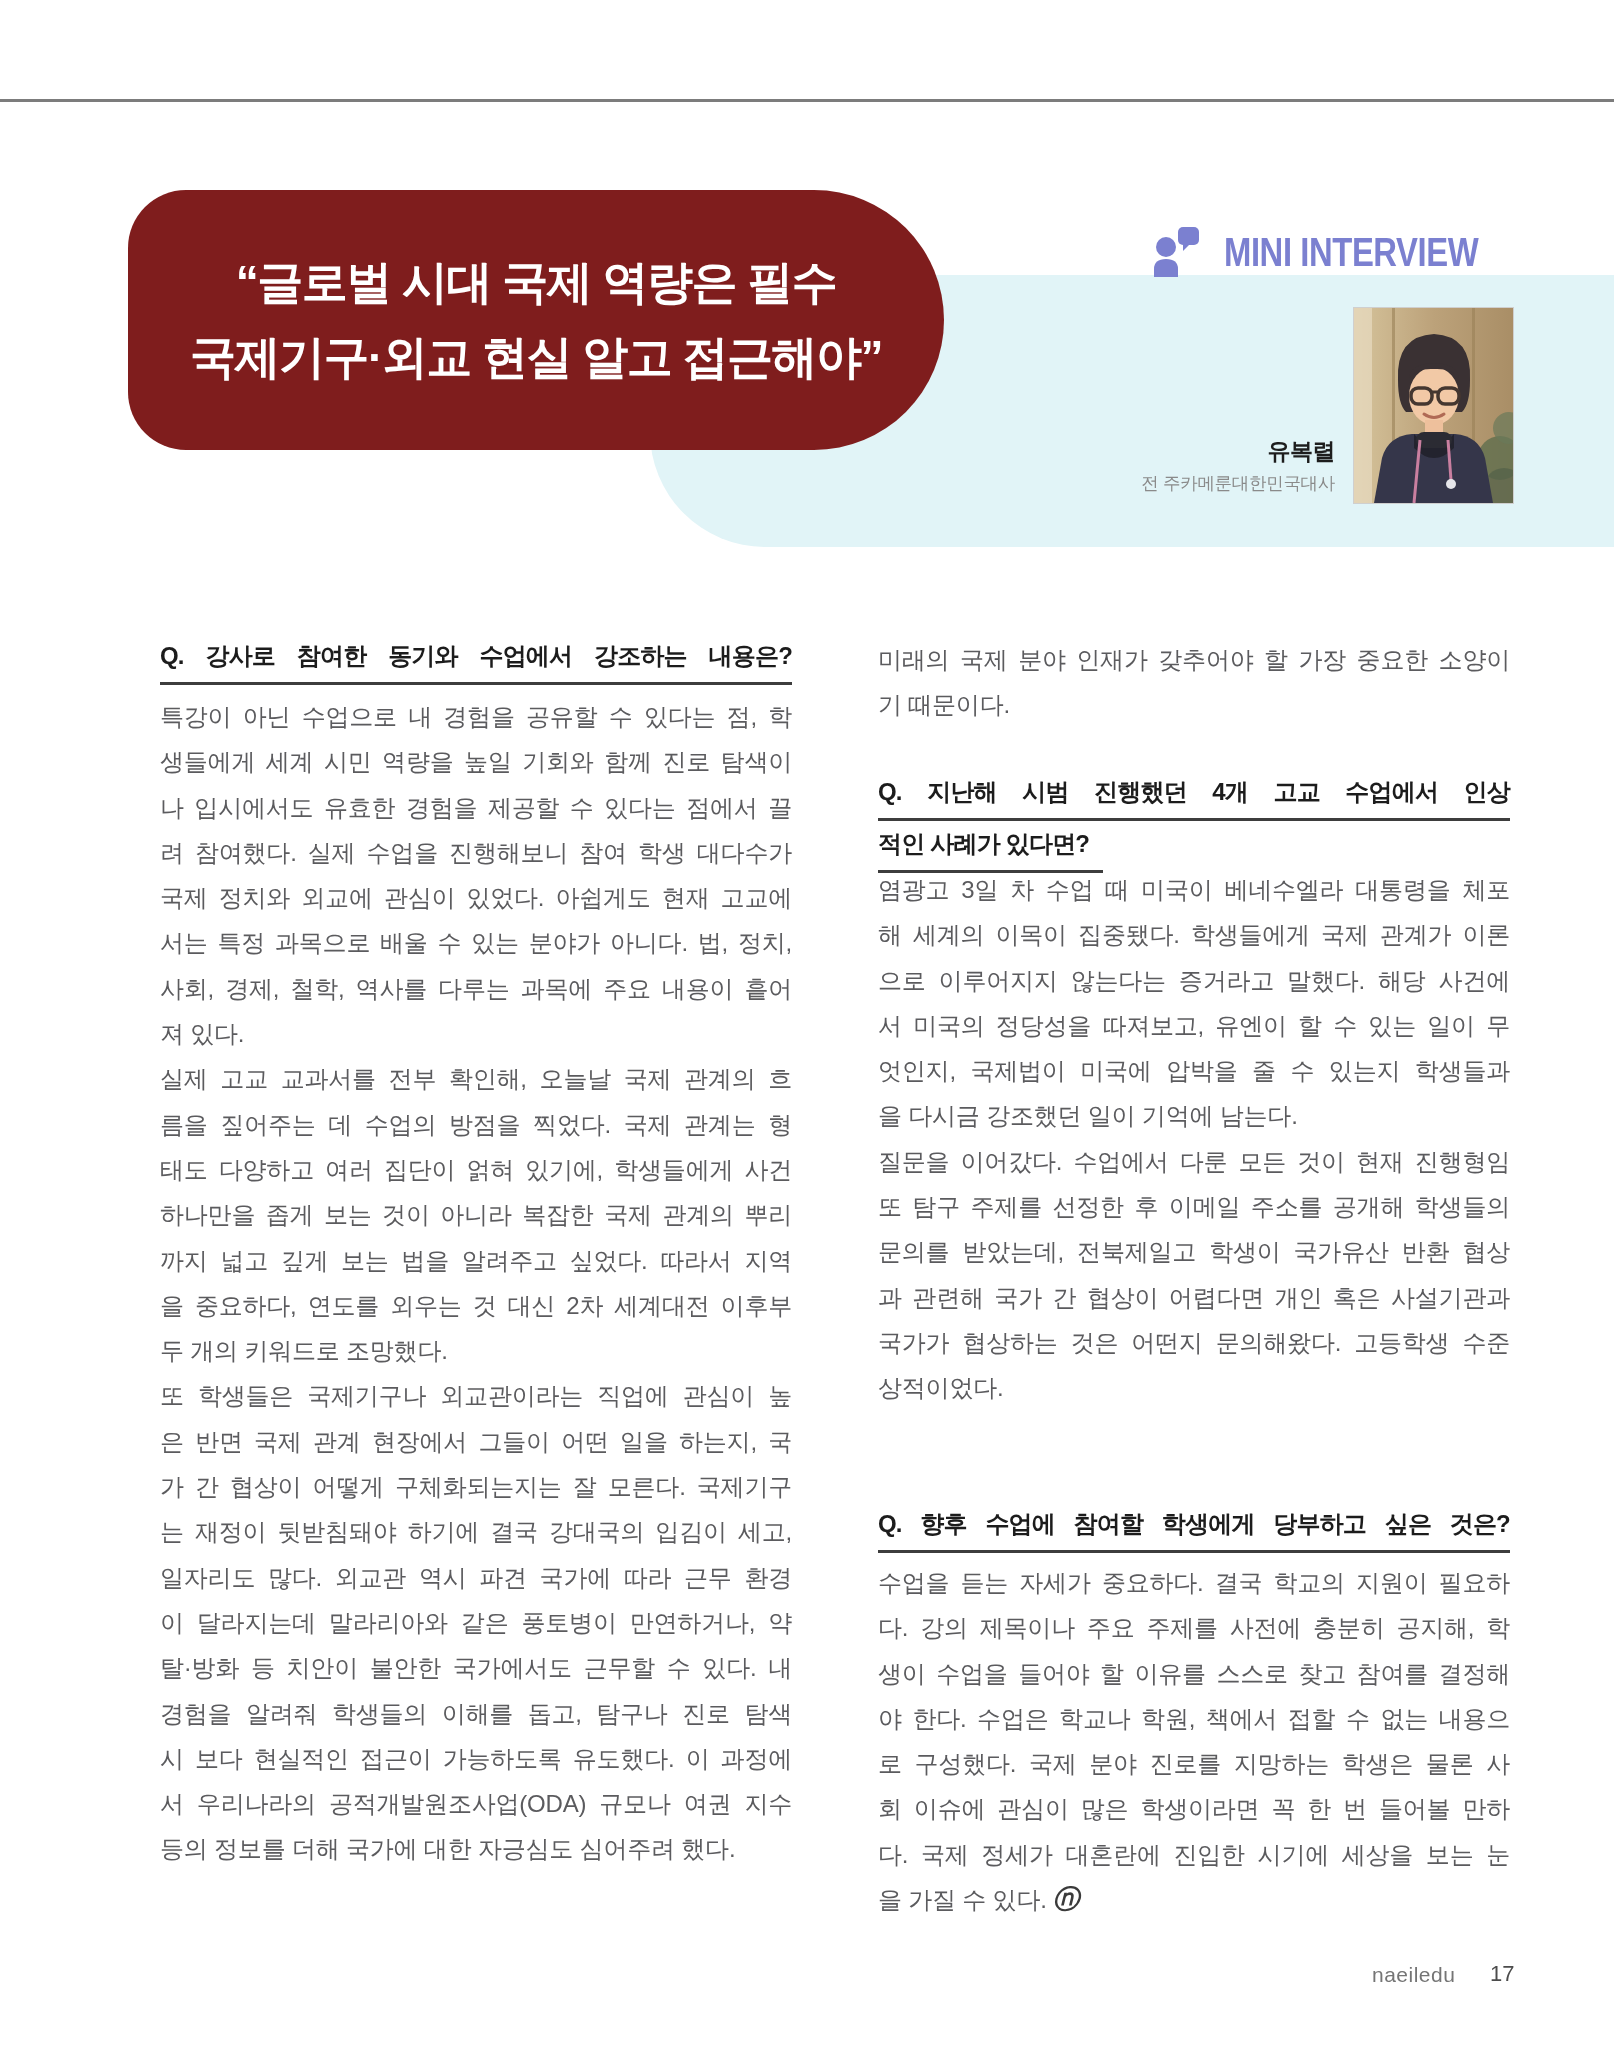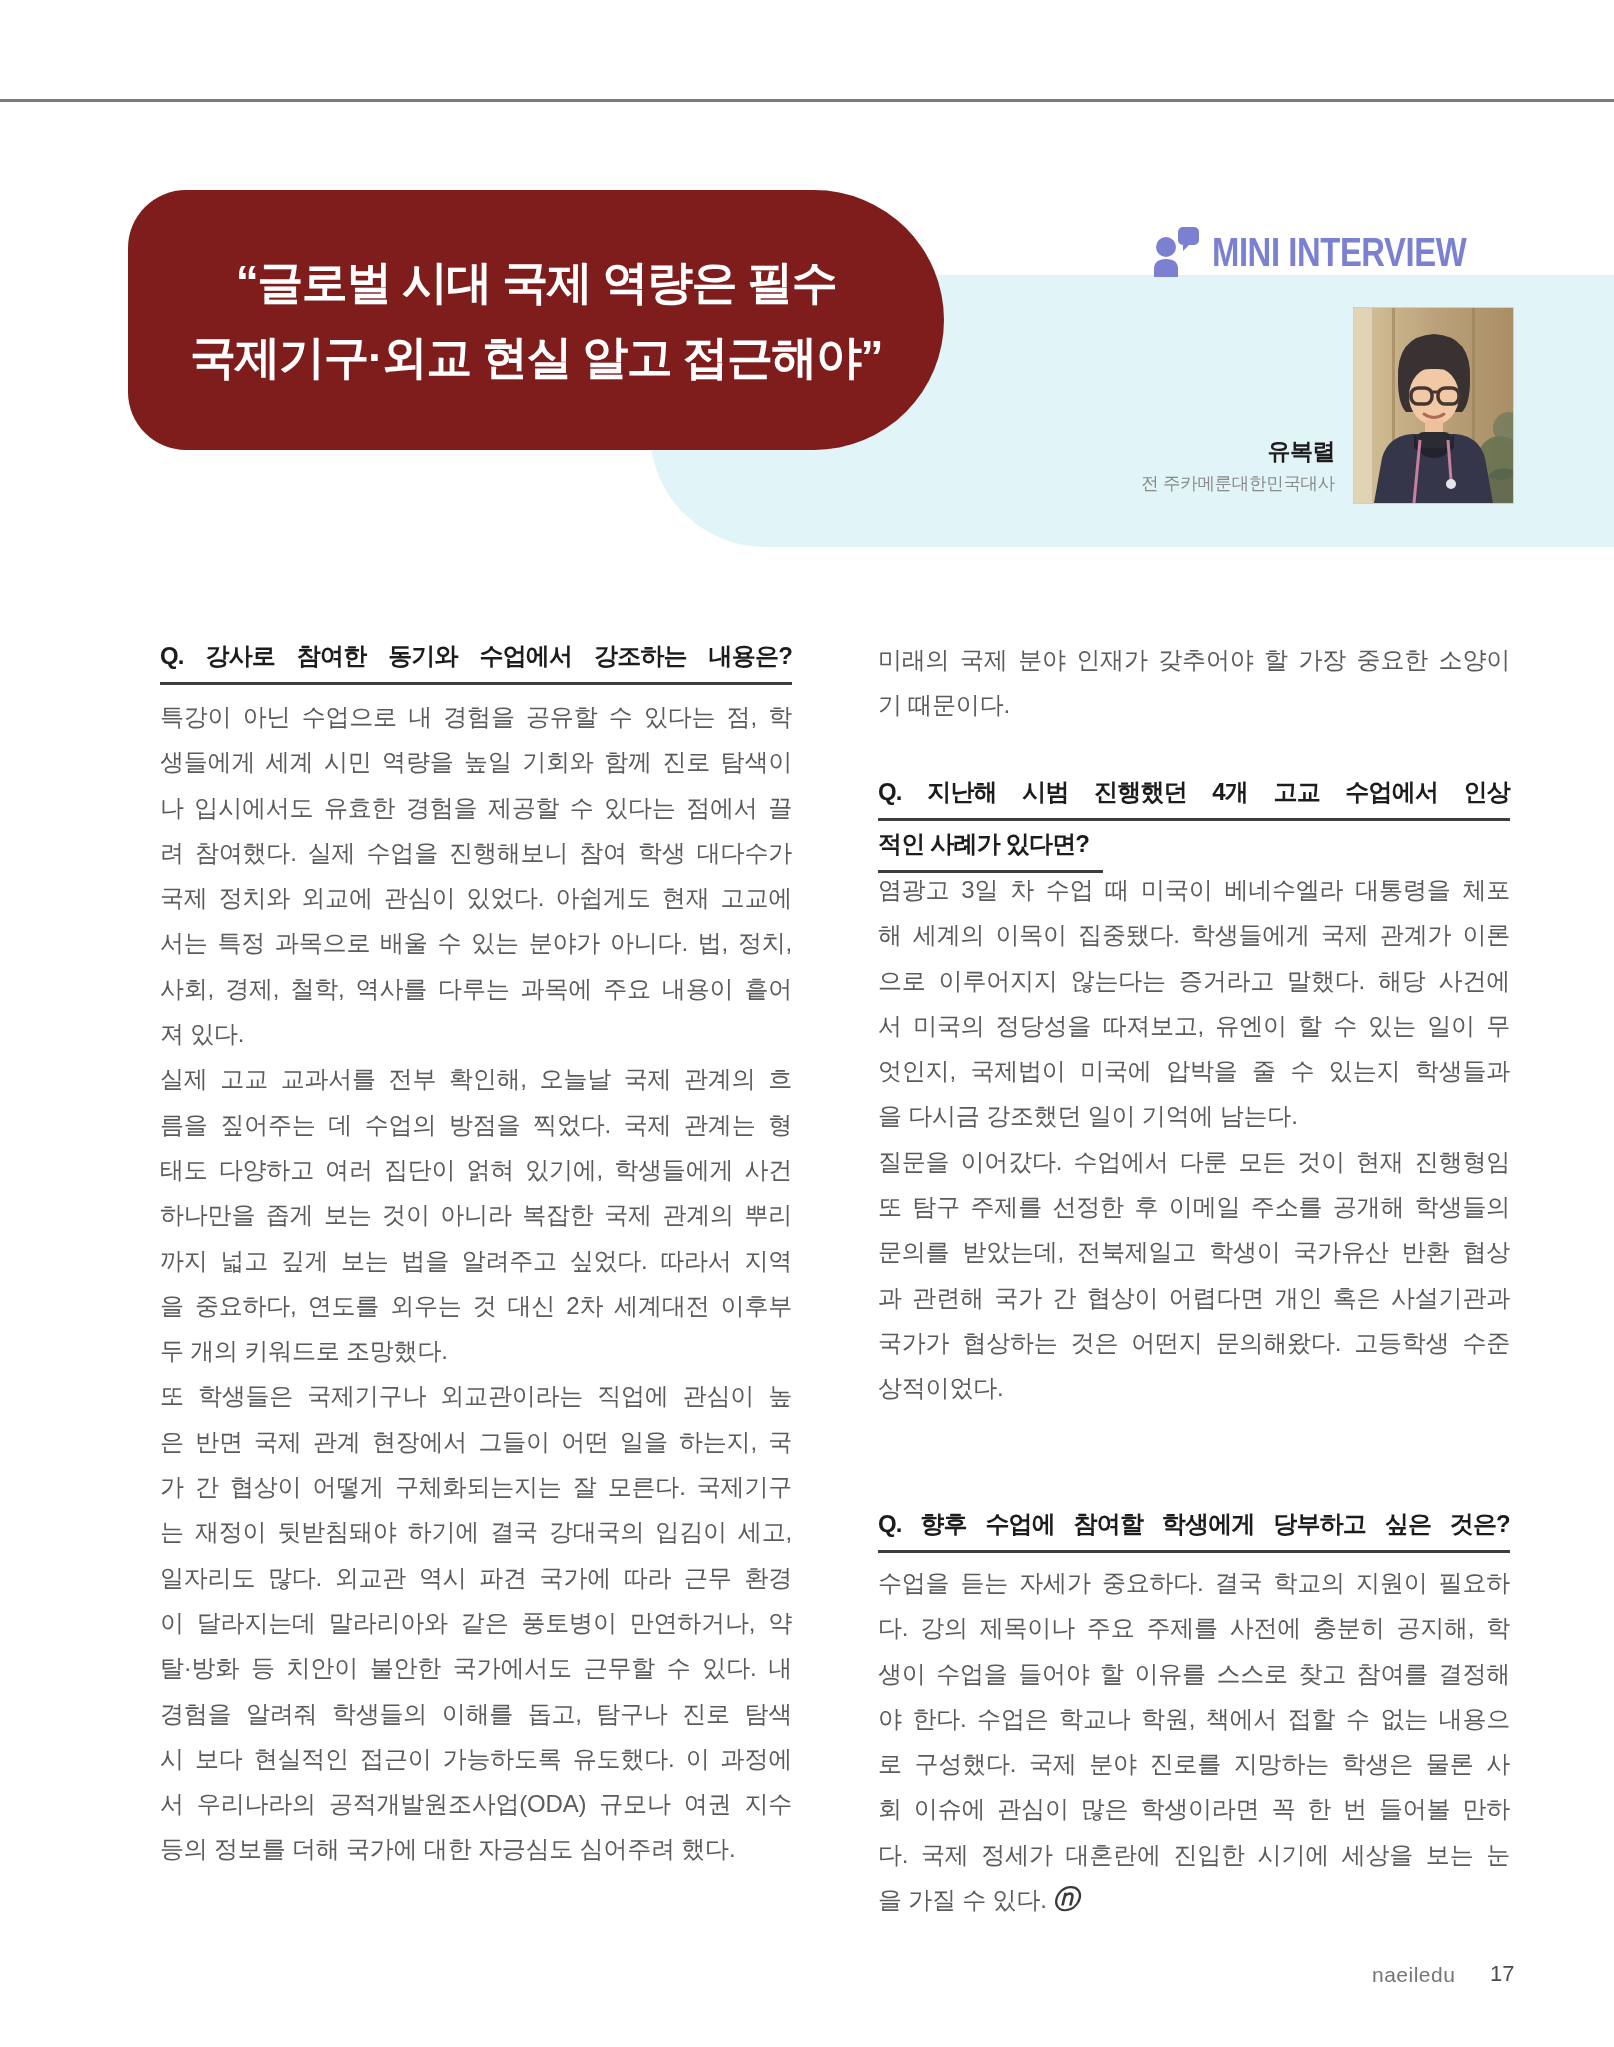--- a/index.html
+++ b/index.html
@@ -15,21 +15,21 @@
         border-bottom-left-radius:115px;z-index:1;}
 
   
   #banner{left:128px;top:190px;width:816px;height:260px;background:#7f1d1d;
           border-radius:58px 130px 130px 58px;z-index:2;
           display:flex;flex-direction:column;justify-content:center;align-items:center;}
   .headline{color:#ffffff;font-weight:800;font-size:46px;line-height:75px;
             letter-spacing:-1.5px;white-space:nowrap;}
 
   
-  #mini{left:1152px;top:226px;height:52px;display:flex;align-items:center;z-index:2;}
+  #mini{left:1152px;top:226px;height:52px;display:flex;align-items:center;z-index:2;gap:12px;}
   #mini .lbl{color:#7b80d0;font-weight:800;font-size:40px;letter-spacing:-0.5px;
              transform:scaleX(0.82);transform-origin:left center;white-space:nowrap;}
   #mini svg{margin-right:12px;display:block;}
 
   
   #photo{left:1353px;top:307px;width:161px;height:197px;border:1px solid #cfcfcf;
          box-sizing:border-box;z-index:3;overflow:hidden;background:#bba380;}
   #photo svg{display:block;}
 
   #name{left:900px;top:436px;width:435px;text-align:right;font-size:23px;font-weight:700;

